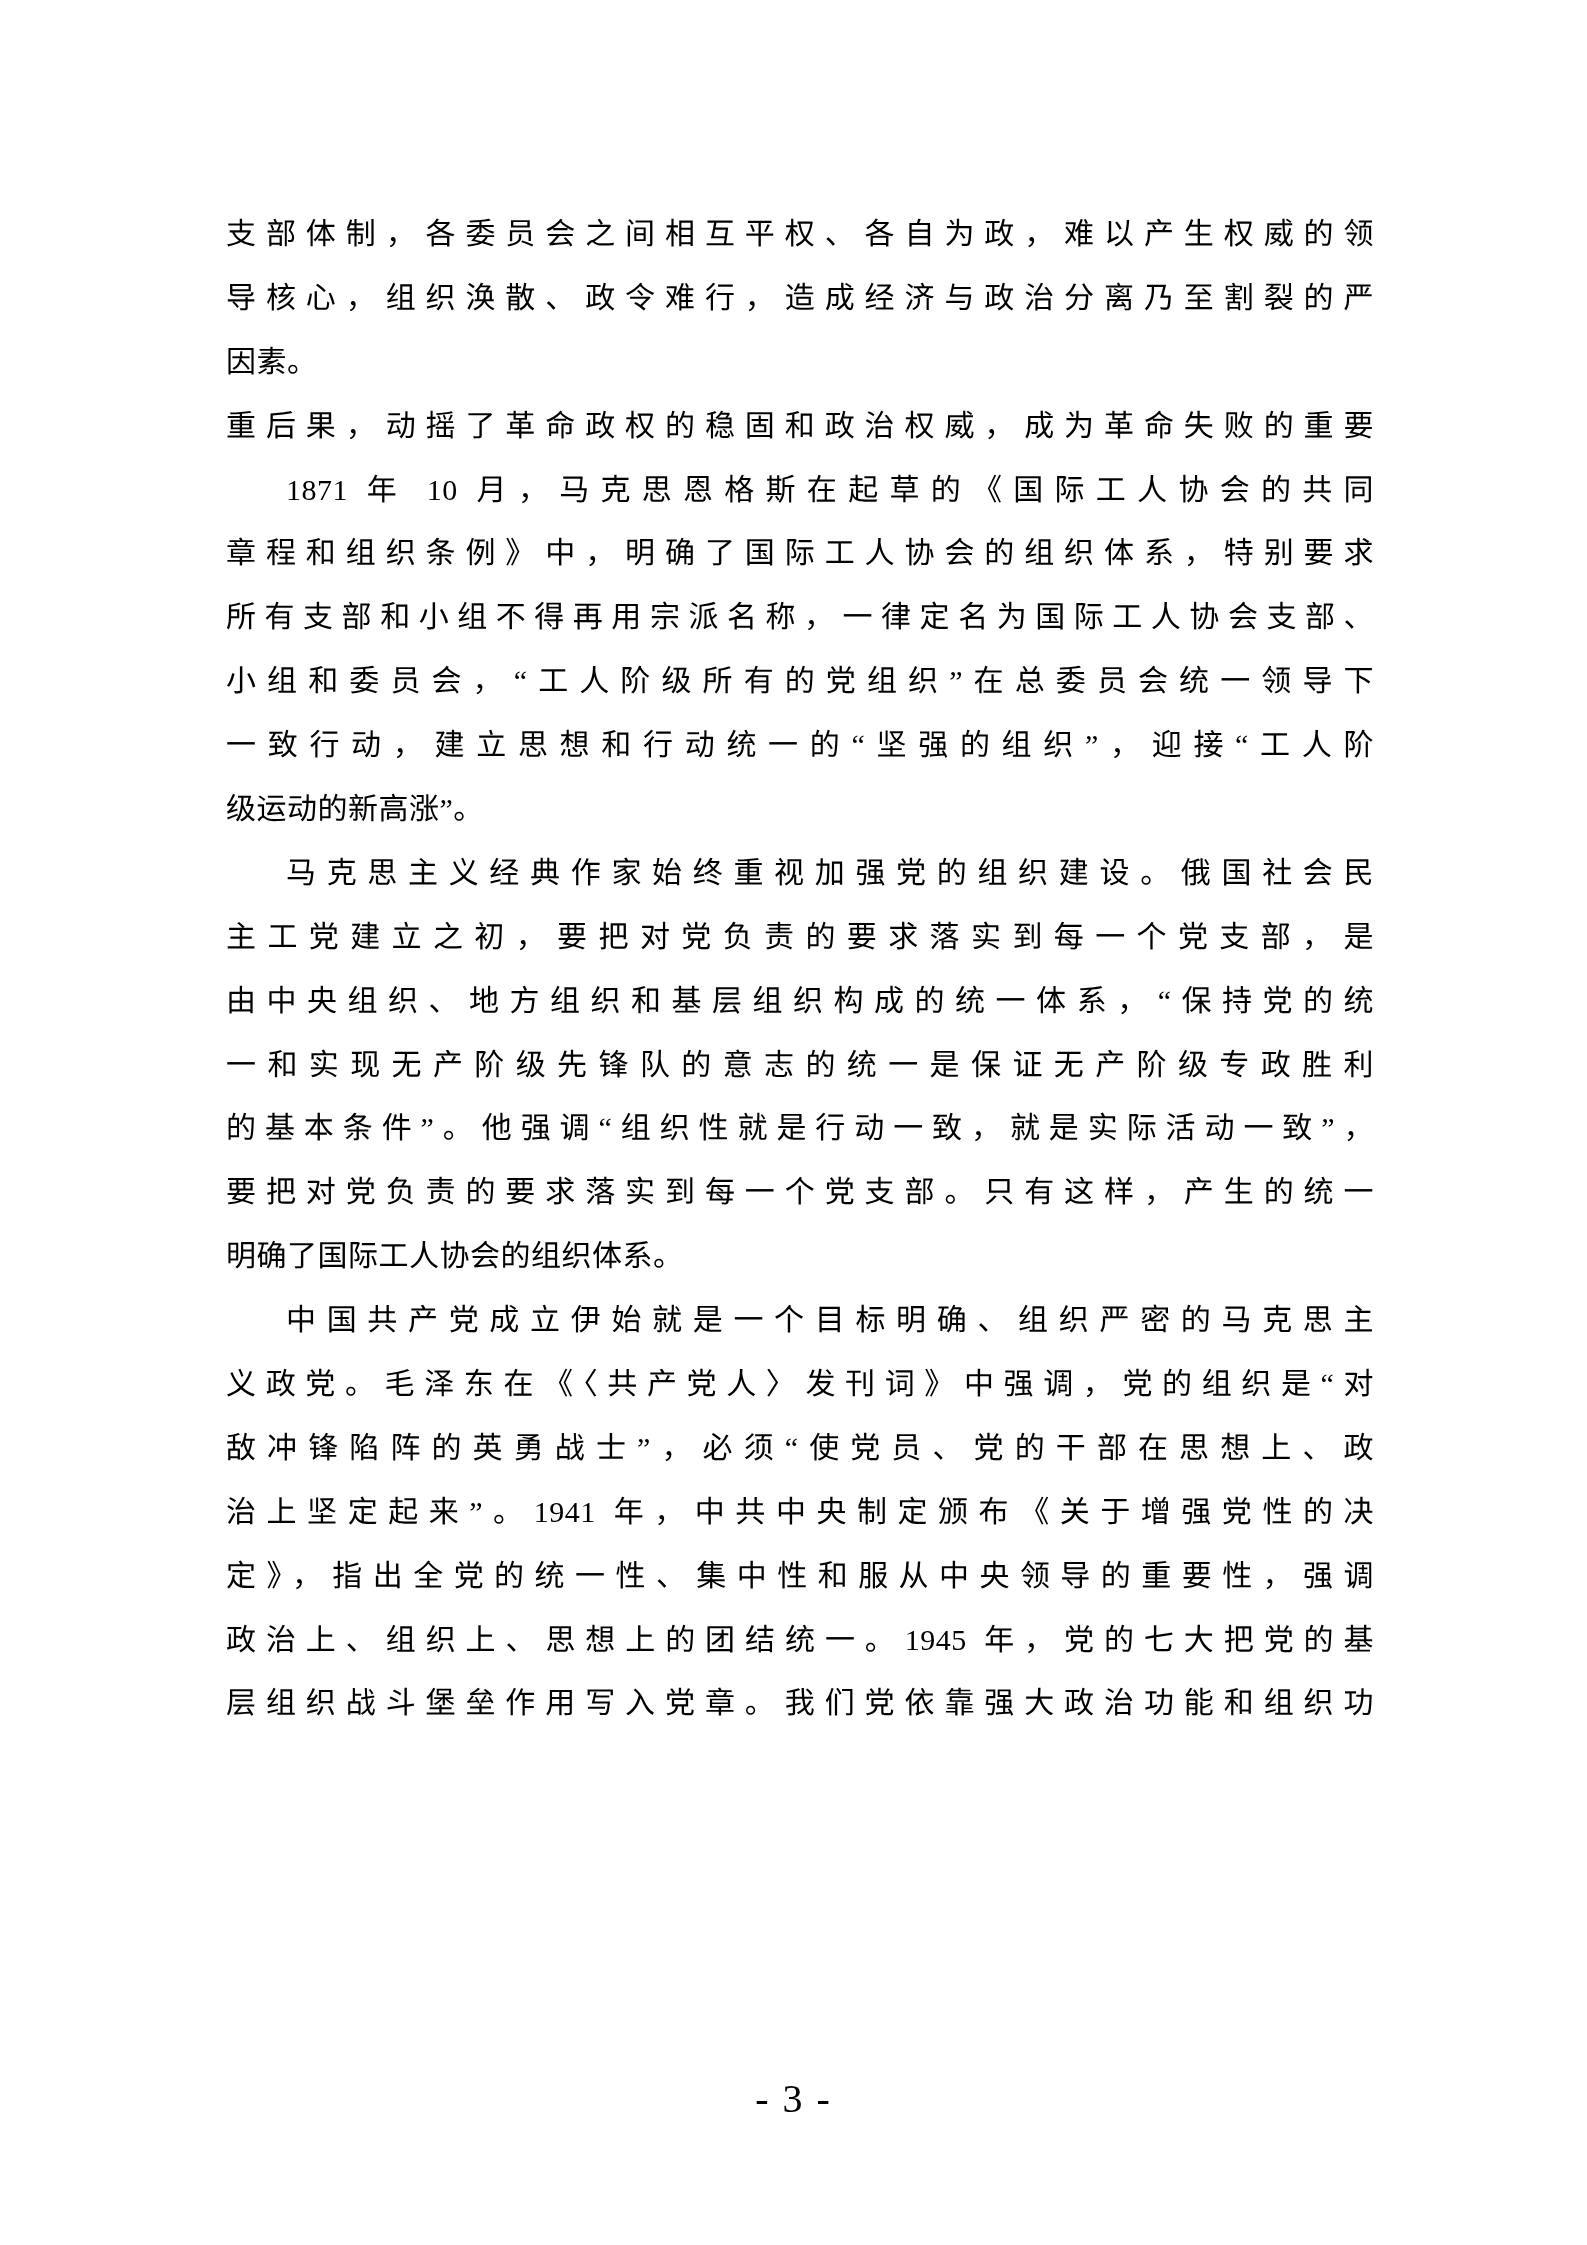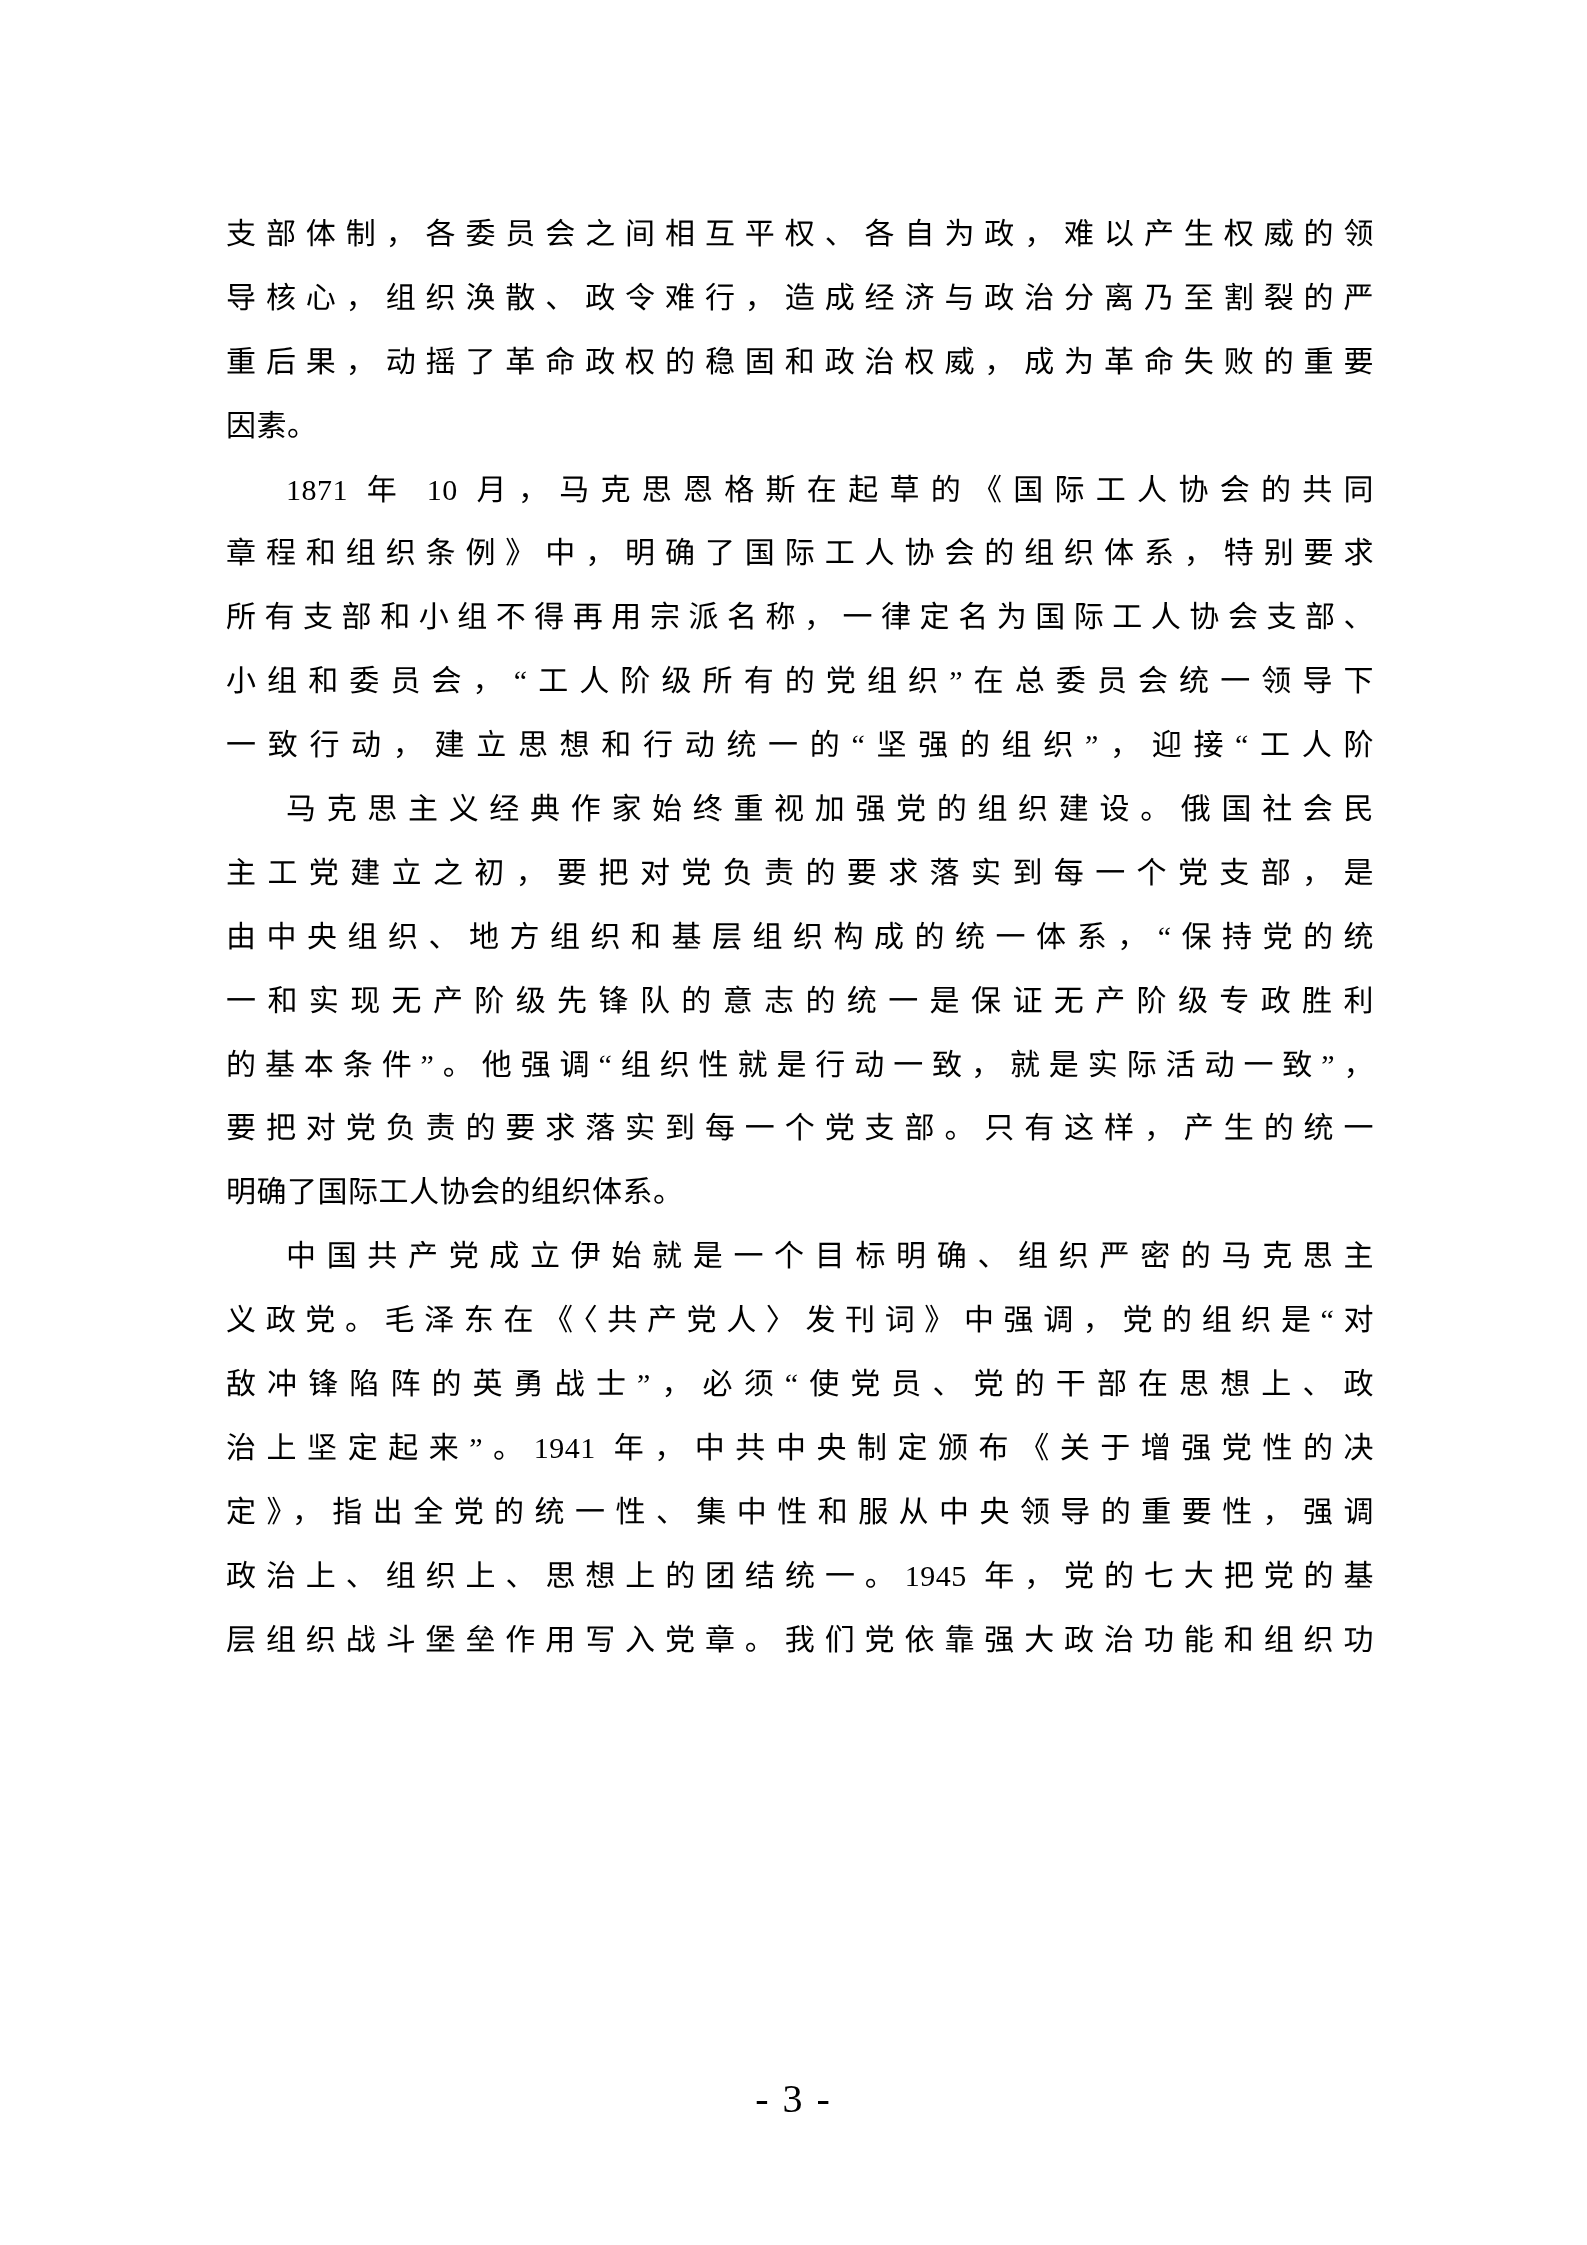--- a/index.html
+++ b/index.html
@@ -62,31 +62,32 @@
 </style>
 </head>
 <body>
 
 <div class="page">
   <div class="text-block">
 
     <div class="paragraph">
       <div class="line">支部体制，各委员会之间相互平权、各自为政，难以产生权威的领</div>
       <div class="line">导核心，组织涣散、政令难行，造成经济与政治分离乃至割裂的严</div>
+      <div class="line end">因素。</div>
       <div class="line">重后果，动摇了革命政权的稳固和政治权威，成为革命失败的重要</div>
-      <div class="line end">因素。</div>
     </div>
 
 
     <div class="paragraph">
       <div class="line indent">1871 年 10 月，马克思恩格斯在起草的《国际工人协会的共同</div>
       <div class="line">章程和组织条例》中，明确了国际工人协会的组织体系，特别要求</div>
       <div class="line">所有支部和小组不得再用宗派名称，一律定名为国际工人协会支部、</div>
       <div class="line">小组和委员会，“工人阶级所有的党组织”在总委员会统一领导下</div>
       <div class="line">一致行动，建立思想和行动统一的“坚强的组织”，迎接“工人阶</div>
+      <div class="line end">级运动的新高涨”。</div>
     </div>
 
     <div class="paragraph">
       <div class="line indent">马克思主义经典作家始终重视加强党的组织建设。俄国社会民</div>
       <div class="line">主工党建立之初，要把对党负责的要求落实到每一个党支部，是</div>
       <div class="line">由中央组织、地方组织和基层组织构成的统一体系，“保持党的统</div>
       <div class="line">一和实现无产阶级先锋队的意志的统一是保证无产阶级专政胜利</div>
       <div class="line">的基本条件”。他强调“组织性就是行动一致，就是实际活动一致”，</div>
       <div class="line">要把对党负责的要求落实到每一个党支部。只有这样，产生的统一</div>
       <div class="line end">明确了国际工人协会的组织体系。</div>

